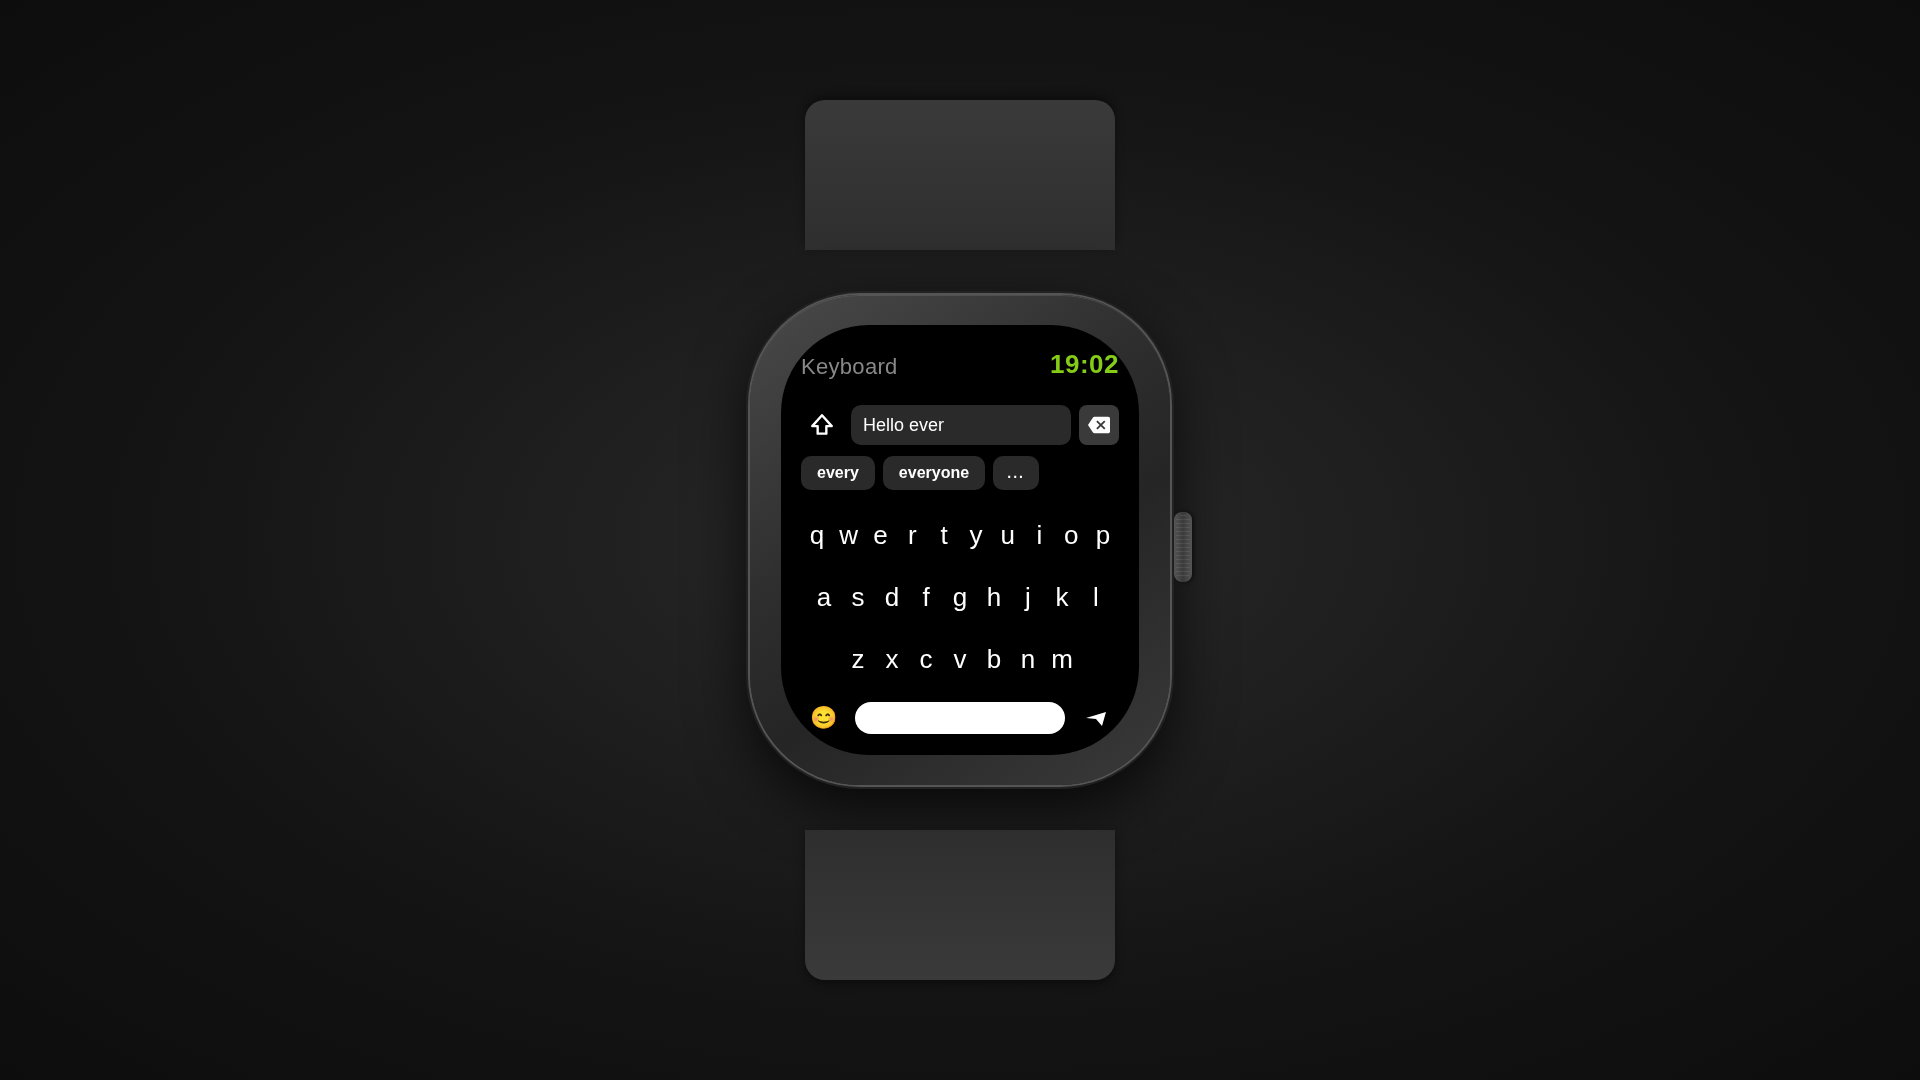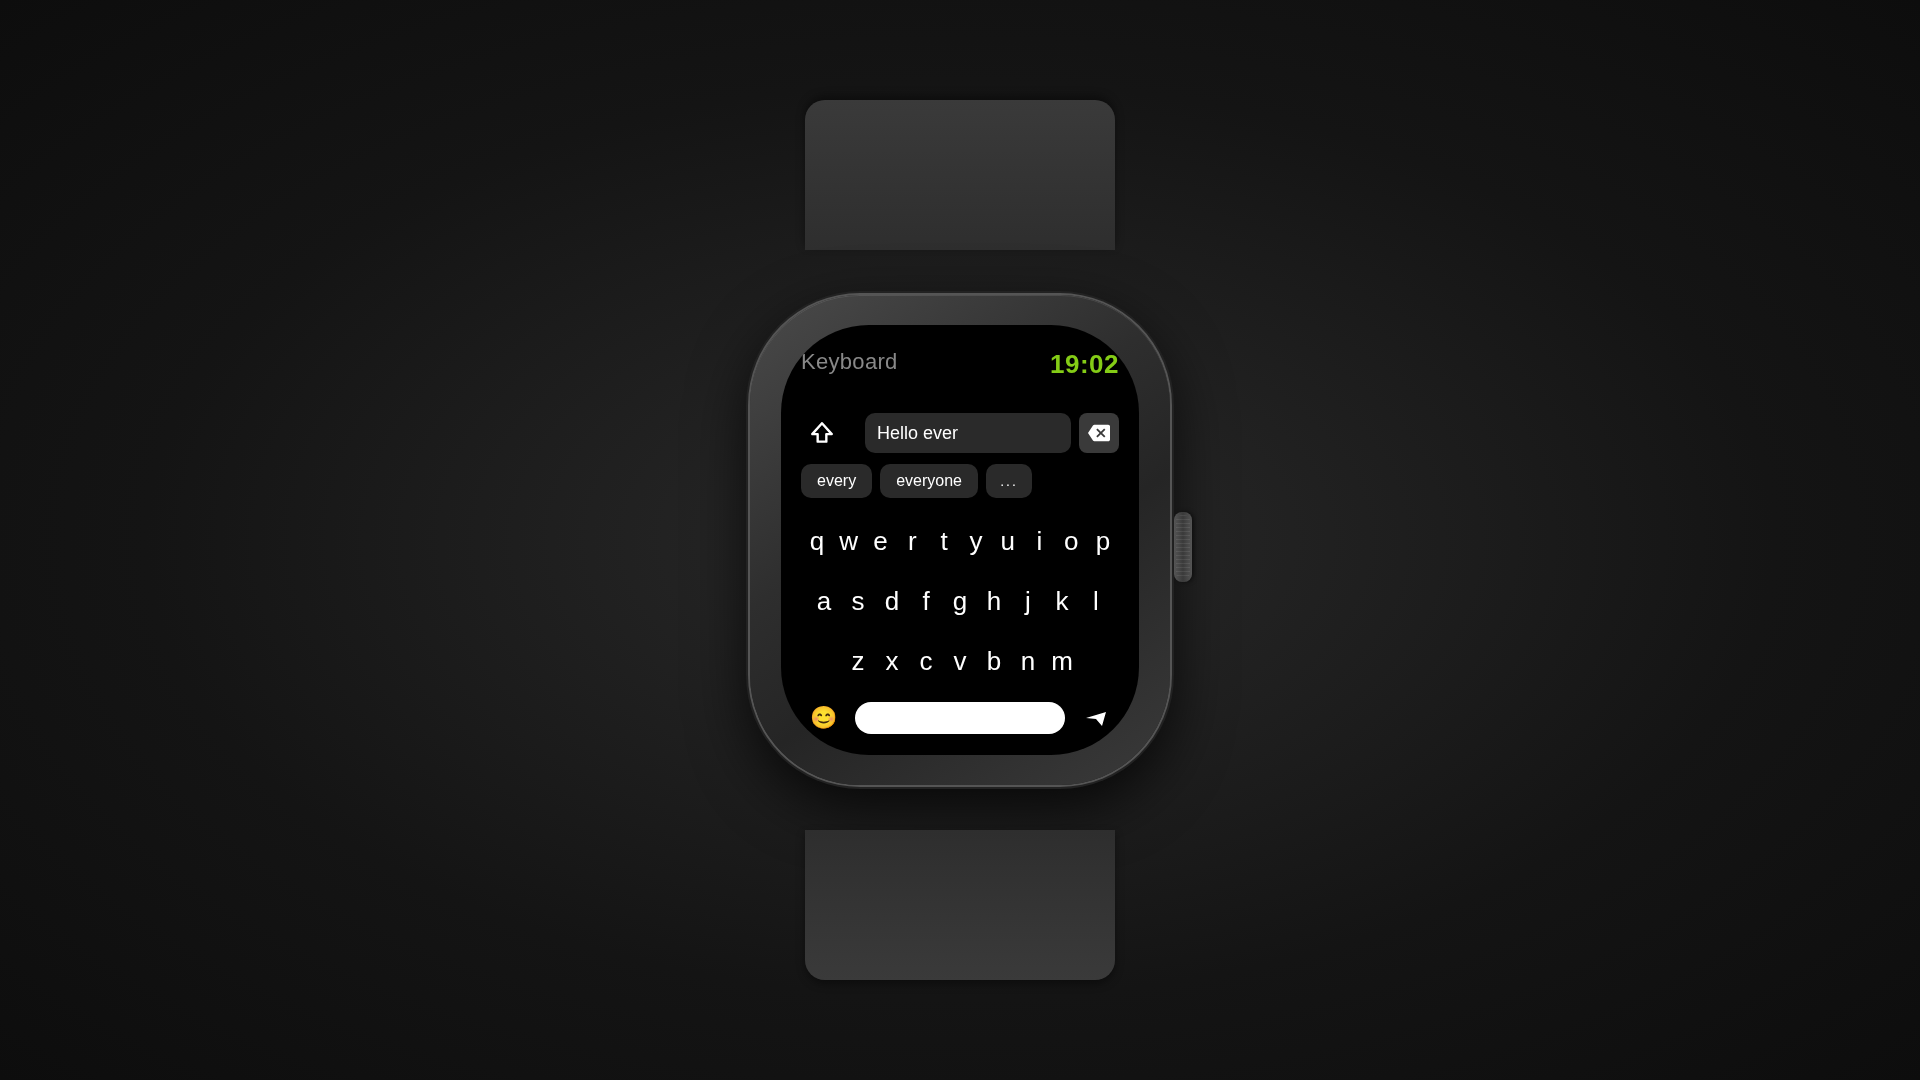--- a/index.html
+++ b/index.html
@@ -117,22 +117,22 @@
       display: flex;
       flex-direction: column;
       padding: 24px 20px 18px;
       color: #fff;
     }
 
     
     .header {
       display: flex;
       justify-content: space-between;
-      align-items: flex-start;
-      margin-bottom: 32px;
+      align-items: flex-end;
+      margin-bottom: 24px;
     }
 
     .app-title {
       font-size: 22px;
       font-weight: 400;
       color: #888;
       letter-spacing: 0.3px;
     }
 
     .time {
@@ -169,21 +169,20 @@
       flex: 1;
       background: #2a2a2a;
       border-radius: 10px;
       padding: 8px 12px;
       font-size: 18px;
       font-weight: 500;
       color: #fff;
       display: flex;
       align-items: center;
       min-height: 40px;
-      margin-left: 14px;
     }
 
     .backspace-btn {
       width: 40px;
       height: 40px;
       background: #3a3a3a;
       border-radius: 8px;
       display: flex;
       align-items: center;
       justify-content: center;
@@ -196,21 +195,21 @@
       display: flex;
       gap: 8px;
       margin-bottom: 14px;
     }
 
     .autocomplete-btn {
       background: #2a2a2a;
       border-radius: 10px;
       padding: 8px 16px;
       font-size: 16px;
-      font-weight: 400;
+      font-weight: 700;
       color: #fff;
       display: flex;
       align-items: center;
       justify-content: center;
       cursor: pointer;
     }
 
     .autocomplete-btn.more {
       width: 46px;
       letter-spacing: 2px;

